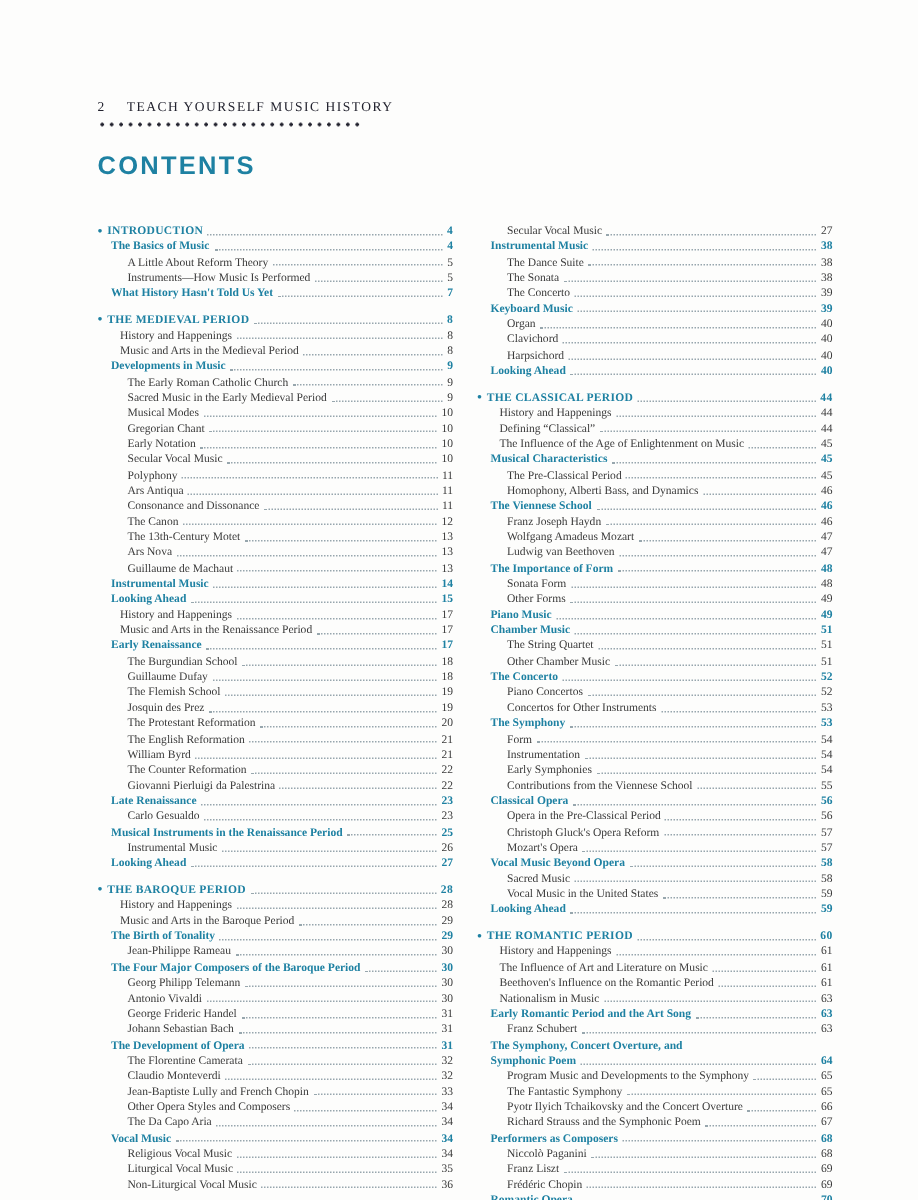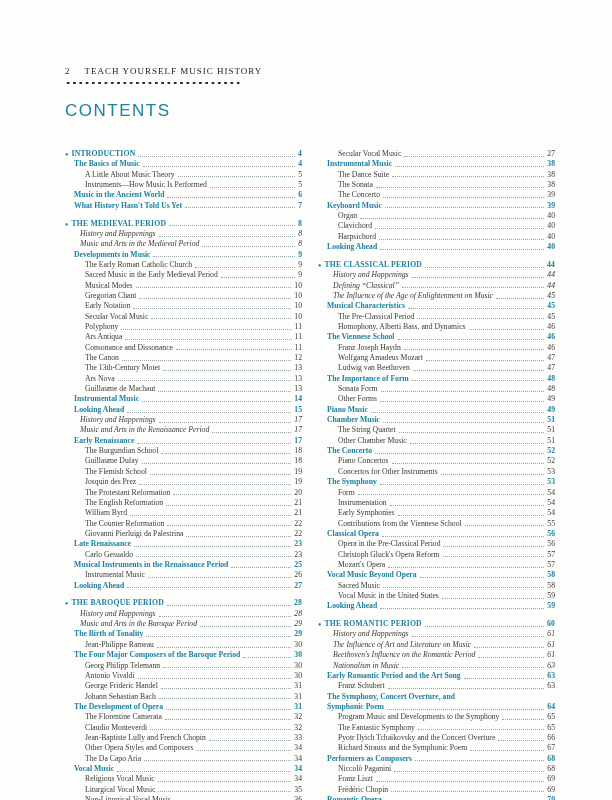--- a/index.html
+++ b/index.html
@@ -23,35 +23,35 @@
     margin-top:5px;
     width:176px;height:4px;
     background-image:radial-gradient(circle,var(--header-ink) 1px, transparent 1.35px);
     background-size:6.3px 4px;
     background-repeat:repeat-x;
     background-position:left center;
   }
   .contents{
     margin-top:16px;
     font-family:"Liberation Sans", sans-serif;
-    font-size:17px;font-weight:normal;
+    font-size:17px;font-weight:bold;
     letter-spacing:1.5px;
     color:var(--accent);
   }
   .toc{display:flex;gap:16px;margin-top:28px;text-align:center;}
   .toc-col{width:237px;}
   .entry{display:flex;height:10.35px;line-height:10.35px;font-size:7.7px;color:var(--text);}
   .entry .label{white-space:nowrap;}
   .entry .dots{flex:1 1 0;min-width:5px;border-bottom:1.4px dotted var(--dots);margin:0 3px 2.6px 3px;}
   .entry .page-num{white-space:nowrap;}
   .entry.major{color:var(--accent);font-weight:bold;letter-spacing:0.2px;margin-top:7.5px;}
   .toc-col .entry.major:first-child{margin-top:0;}
   .entry.major .bullet{font-size:5.5px;margin-right:3px;}
   .entry.bold{color:var(--accent);font-weight:bold;padding-left:9px;}
-  .entry.sub{padding-left:15px;font-style:italic;}
+  .entry.sub{padding-left:15px;}
   .entry.sub2{padding-left:20px;}
 </style>
 </head>
 <body>
 
 <div class="page">
   <div class="header">
     <span class="pagenum">2</span>
     <span class="booktitle">TEACH YOURSELF MUSIC HISTORY</span>
   </div>
@@ -64,33 +64,28 @@
           <span class="label">INTRODUCTION</span>
           <span class="dots"></span>
           <span class="page-num">4</span>
         </div>
         <div class="entry bold">
           <span class="label">The Basics of Music</span>
           <span class="dots"></span>
           <span class="page-num">4</span>
         </div>
         <div class="entry sub2">
-          <span class="label">A Little About Music Theory</span>
+          <span class="label">A Little About Reform Theory</span>
           <span class="dots"></span>
           <span class="page-num">5</span>
         </div>
         <div class="entry sub2">
           <span class="label">Instruments—How Music Is Performed</span>
           <span class="dots"></span>
           <span class="page-num">5</span>
-        </div>
-        <div class="entry bold">
-          <span class="label">Music in the Ancient World</span>
-          <span class="dots"></span>
-          <span class="page-num">6</span>
         </div>
         <div class="entry bold">
           <span class="label">What History Hasn't Told Us Yet</span>
           <span class="dots"></span>
           <span class="page-num">7</span>
         </div>
         <div class="entry major">
           <span class="bullet">●</span>
           <span class="label">THE MEDIEVAL PERIOD</span>
           <span class="dots"></span>

